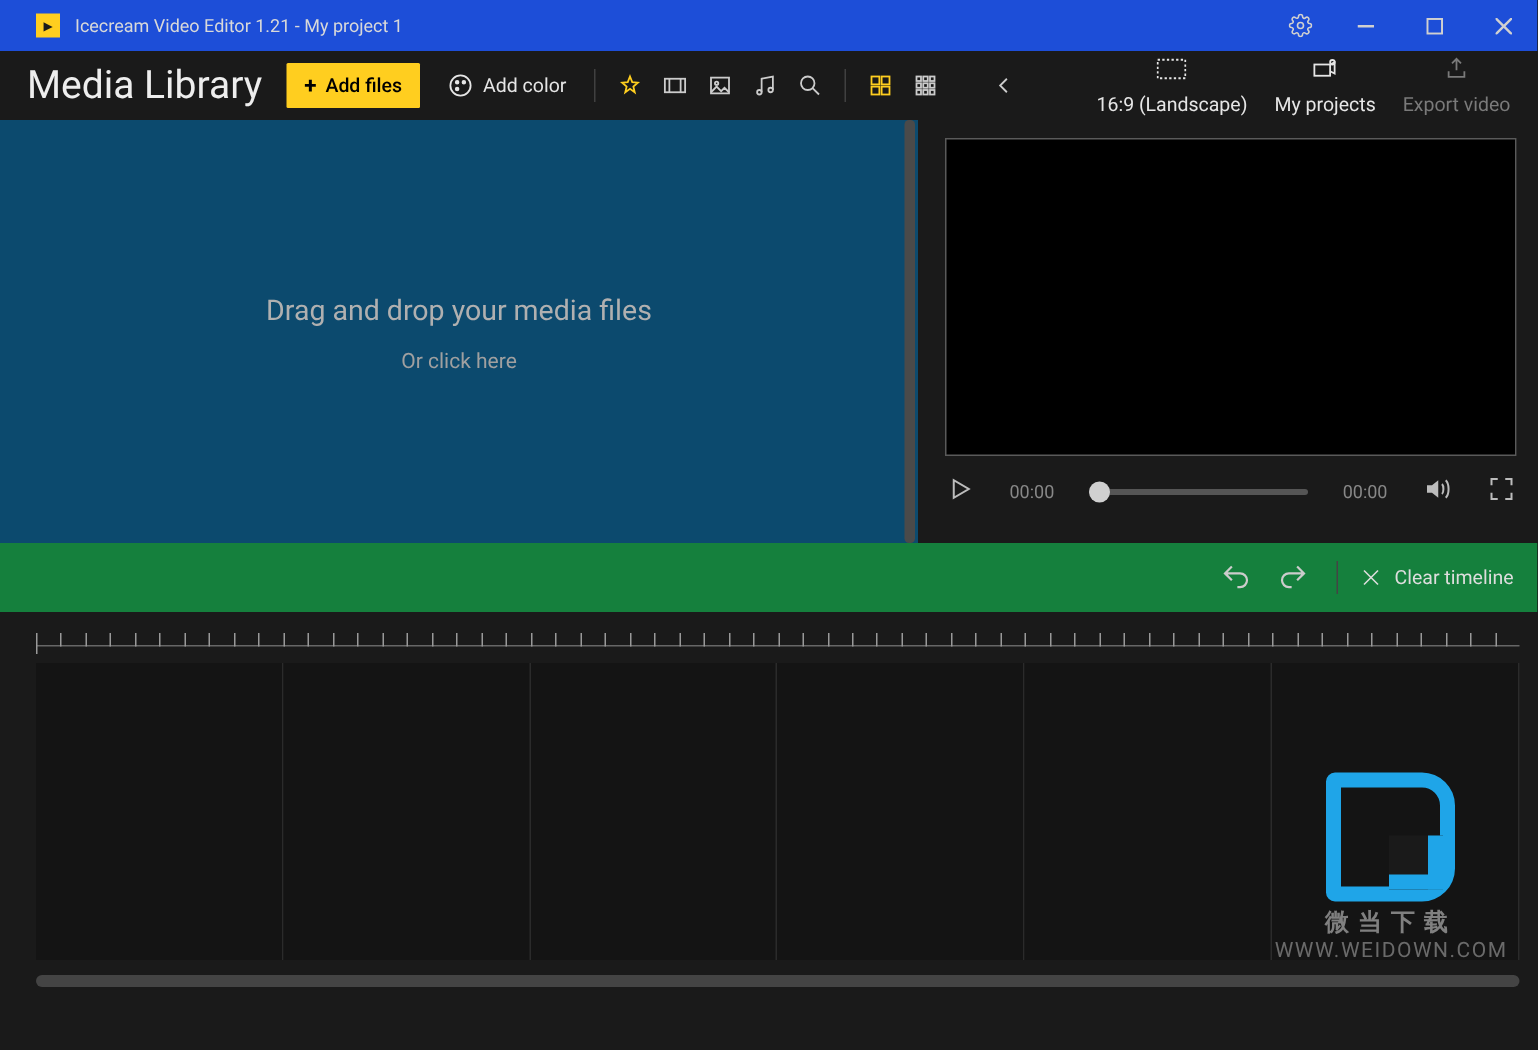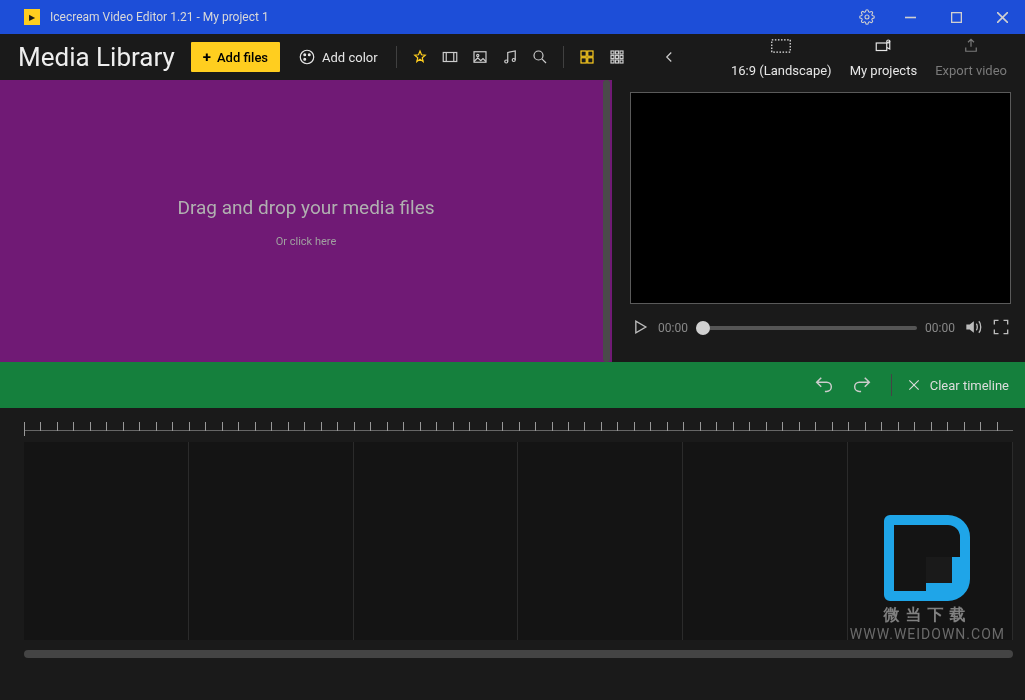--- a/index.html
+++ b/index.html
@@ -21,28 +21,28 @@
 .tool-ico { width: 30px; height: 30px; display: flex; align-items: center; justify-content: center; color: #ccc; }
 .tool-ico.active { color: #ffce1f; }
 .tool-ico svg { width: 18px; height: 18px; }
 .sep { width: 1px; height: 22px; background: #404040; margin: 0 8px; }
 .right-toolbar { margin-left: auto; display: flex; align-items: center; padding-right: 18px; gap: 18px; }
 .rtb-item { display: flex; align-items: center; gap: 8px; color: #e6e6e6; font-size: 13px; flex-direction: column; }
 .rtb-item svg { width: 20px; height: 18px; }
 .rtb-item.muted { color: #7a7a7a; }
 
 .mid { display: flex; height: 282px; }
-.media-area { width: 612px; background: #701a75; position: relative; display: flex; flex-direction: column; align-items: center; justify-content: center; }
+.media-area { width: 612px; background: #0c4a6e; position: relative; display: flex; flex-direction: column; align-items: center; justify-content: center; }
 .drop-text { font-size: 19px; color: #b0b0b0; line-height: 1.5; text-align: center; }
-.drop-sub { font-size: 11px; color: #a0a0a0; margin-top: 12px; }
+.drop-sub { font-size: 14px; color: #a0a0a0; margin-top: 12px; }
 .mini-scroll { position: absolute; right: 2px; top: 0; width: 10px; height: 100%; }
 .mini-scroll::after { content: ""; position: absolute; right: 0; top: 0; width: 7px; height: 100%; background: #4a4a4a; border-radius: 3px; }
 .preview-pane { flex: 1; padding: 12px 14px 8px 18px; display: flex; flex-direction: column; }
 .preview-canvas { background: #000; border: 1px solid #5a5a5a; width: 100%; height: 212px; }
-.preview-controls { height: 48px; display: flex; align-items: center; gap: 8px; }
+.preview-controls { height: 48px; display: flex; align-items: center; gap: 23px; }
 .preview-controls svg { color: #bcbcbc; }
 .time-txt { color: #888; font-size: 12px; }
 .slider-wrap { flex: 1; height: 4px; background: #555; position: relative; border-radius: 2px; }
 .slider-thumb { width: 14px; height: 14px; background: #d0d0d0; border-radius: 50%; position: absolute; left: 0; top: -5px; }
 
 .tl-actions { height: 46px; background: #15803d; display: flex; align-items: center; justify-content: flex-end; padding: 0 16px; gap: 8px; }
 .tl-ico { width: 30px; height: 30px; display: flex; align-items: center; justify-content: center; color: #ccc; }
 .vsep { width: 1px; height: 22px; background: #444; margin: 0 6px; }
 .clear-tl { display: flex; align-items: center; gap: 8px; color: #ddd; font-size: 13px; }
 

